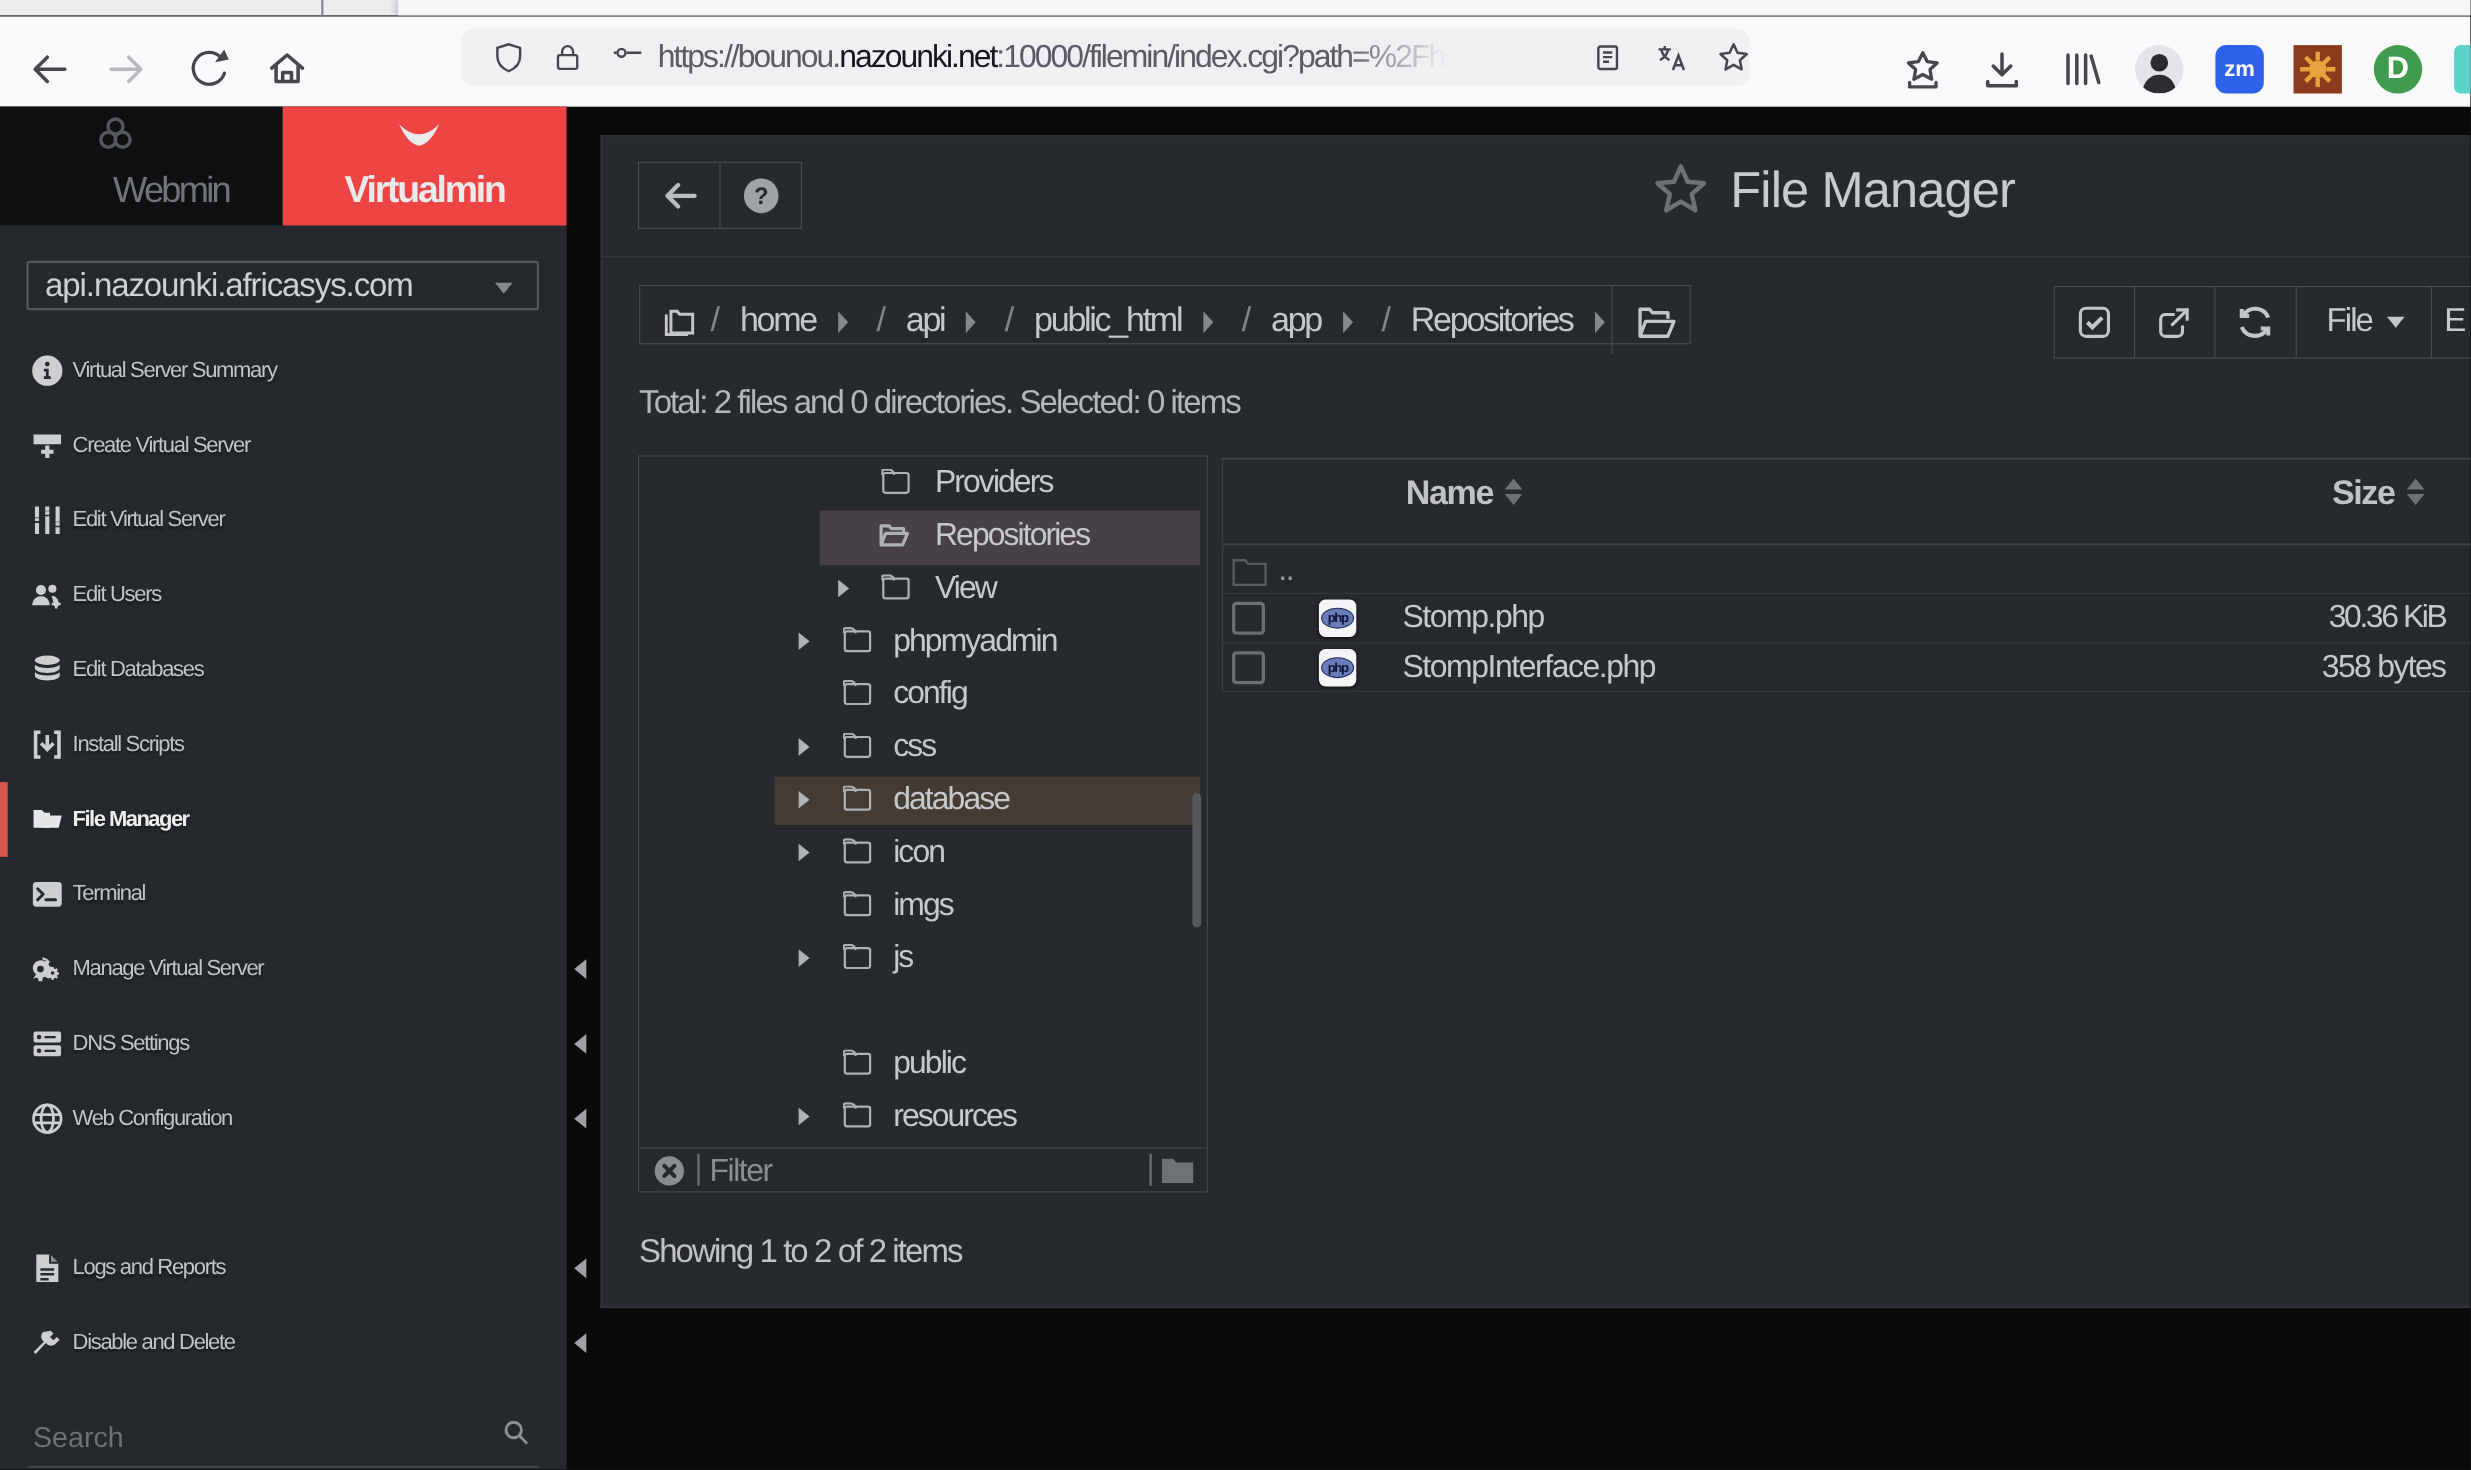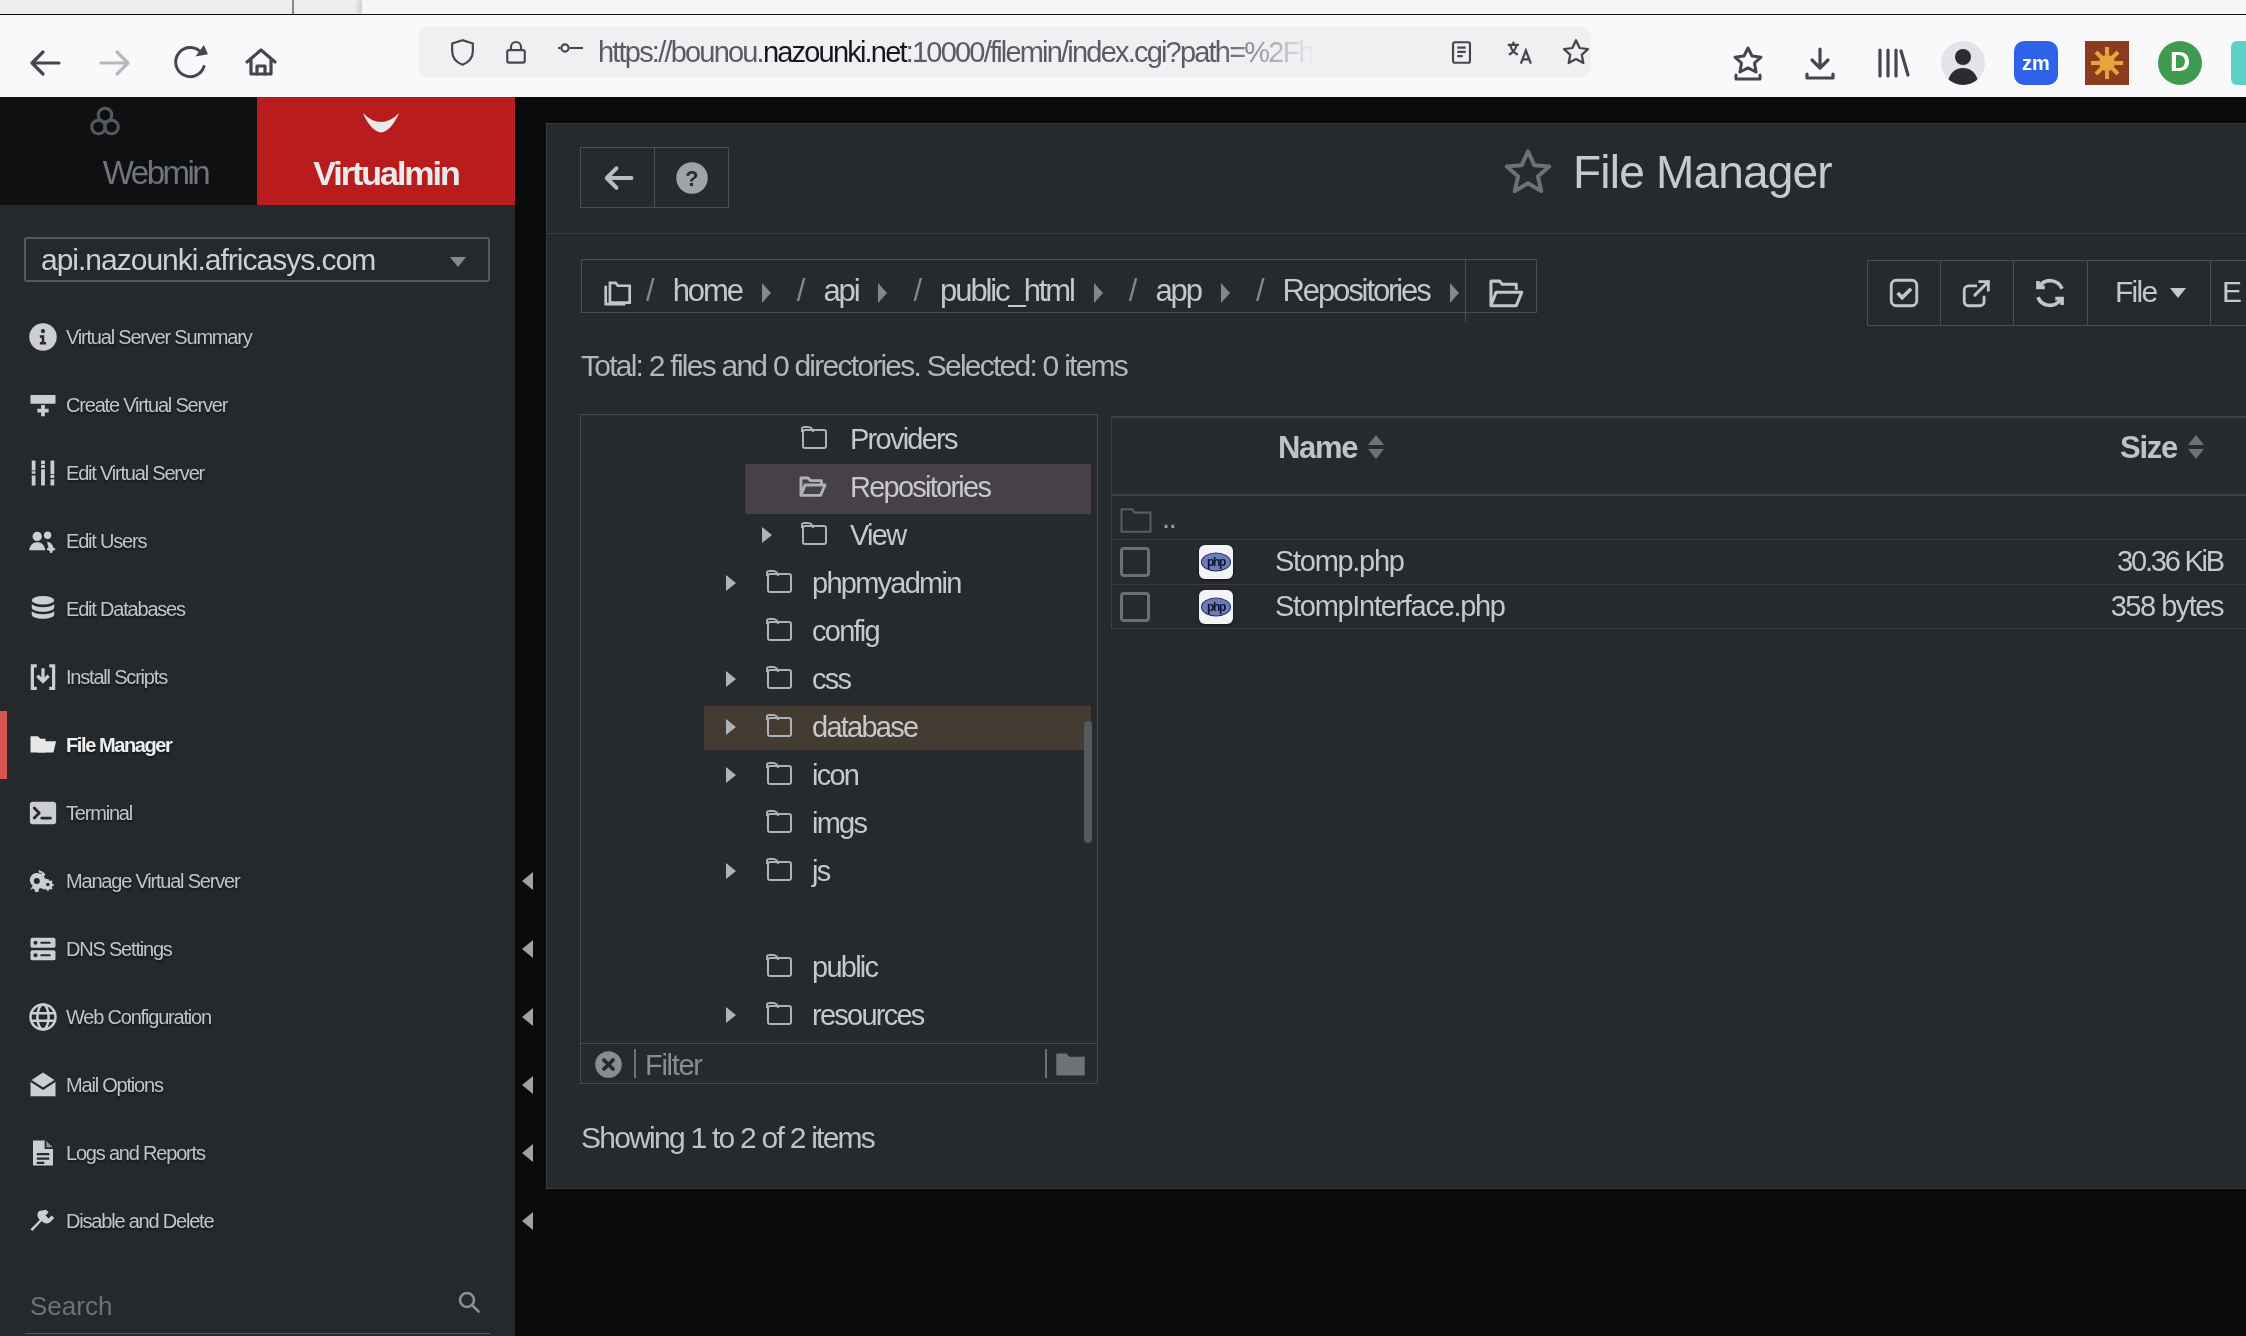--- a/index.html
+++ b/index.html
@@ -10,21 +10,21 @@
 #tabstrip .tsep{position:absolute;left:292px;top:0;width:2px;height:14px;background:#88888e}
 #toolbar{position:absolute;left:0;top:15px;width:2246px;height:82px;background:#f9f9fb}
 .navbtn{position:absolute;top:26px;width:44px;height:44px;color:#45474d}
 #urlbar{position:absolute;left:419px;top:26px;width:1172px;height:52px;background:#f0f0f3;border-radius:12px}
 #urltext{position:absolute;left:179px;top:10px;width:740px;white-space:nowrap;overflow:hidden;-webkit-mask-image:linear-gradient(to right,#000 84%,transparent 97%);mask-image:linear-gradient(to right,#000 84%,transparent 97%)}
 .useg{font-size:29px;letter-spacing:-1.8px;color:#5b5b66}
 .useg.dark{color:#16161c}
 
 #sidebar{position:absolute;left:0;top:97px;width:515px;height:1239px;background:#25282c}
 #tab-webmin{position:absolute;left:0;top:0;width:257px;height:108px;background:#0e1012;color:#717478}
-#tab-virtualmin{position:absolute;left:257px;top:0;width:258px;height:108px;background:#b91c1c;color:#e9eaeb}
+#tab-virtualmin{position:absolute;left:257px;top:0;width:258px;height:108px;background:#ef4444;color:#e9eaeb}
 #vselect{position:absolute;left:24px;top:140px;width:466px;height:45px;border:2px solid #55585d;border-radius:3px;color:#ced0d2;font-size:30px;letter-spacing:-1px}
 .mitem{position:absolute;left:0;width:571px;height:68px;color:#c2c5c7;font-size:20px;letter-spacing:-1.2px;text-shadow:0 2px 2px rgba(0,0,0,.4)}
 .mitem .ic{position:absolute;left:28px;top:50%;transform:translateY(-50%);width:30px;height:30px;color:#ccced0}
 .mitem .lbl{position:absolute;left:66px;top:50%;transform:translateY(-50%);white-space:nowrap}
 .mitem .car{position:absolute;right:38px;top:50%;transform:translateY(-50%);width:0;height:0;border-top:9px solid transparent;border-bottom:9px solid transparent;border-right:11px solid #9fa2a5}
 
 #panel{position:absolute;left:546px;top:123px;width:1700px;height:1066px;background:#26292d;border:1px solid #36393d;border-right:none}
 #hdr{position:absolute;left:0;top:0;width:1700px;height:110px;border-bottom:1px solid #393c40}
 #backgrp{position:absolute;left:33px;top:23px;width:149px;height:61px;border:1px solid #4b4e52;display:flex}
 #backgrp .cell{flex:1;position:relative;border-right:1px solid #4b4e52}
@@ -234,28 +234,20 @@
     </div>
   <div class="mitem" style="top:886px">
       <svg class="ic" viewBox="0 0 24 24" fill="none" stroke="currentColor" stroke-width="2">
         <circle cx="12" cy="12" r="10"></circle>
         <ellipse cx="12" cy="12" rx="4.5" ry="10"></ellipse>
         <path d="M2.5 9h19M2.5 15h19"></path>
       </svg>
       <span class="lbl">Web Configuration</span>
       <span class="car"></span>
     </div>
-  <div class="mitem" style="top:954px">
-      <svg class="ic" viewBox="0 0 24 24" fill="currentColor">
-        <path d="M2 8.5 12 2l10 6.5V21H2z"></path>
-        <path d="M2 8.5 12 15l10-6.5" stroke="#25282c" stroke-width="1.8" fill="none"></path>
-      </svg>
-      <span class="lbl">Mail Options</span>
-      <span class="car"></span>
-    </div>
   <div class="mitem" style="top:1022px">
       <svg class="ic" viewBox="0 0 24 24" fill="currentColor">
         <path d="M4 2h10l6 6v14H4z"></path>
         <path d="M14 2v6h6" fill="#8b8e92" stroke="#25282c" stroke-width="1.4"></path>
         <path d="M7 12h10v1.8H7zM7 15.5h10v1.8H7zM7 19h6v1.8H7z" fill="#25282c"></path>
       </svg>
       <span class="lbl">Logs and Reports</span>
       <span class="car"></span>
     </div>
   <div class="mitem" style="top:1090px">

